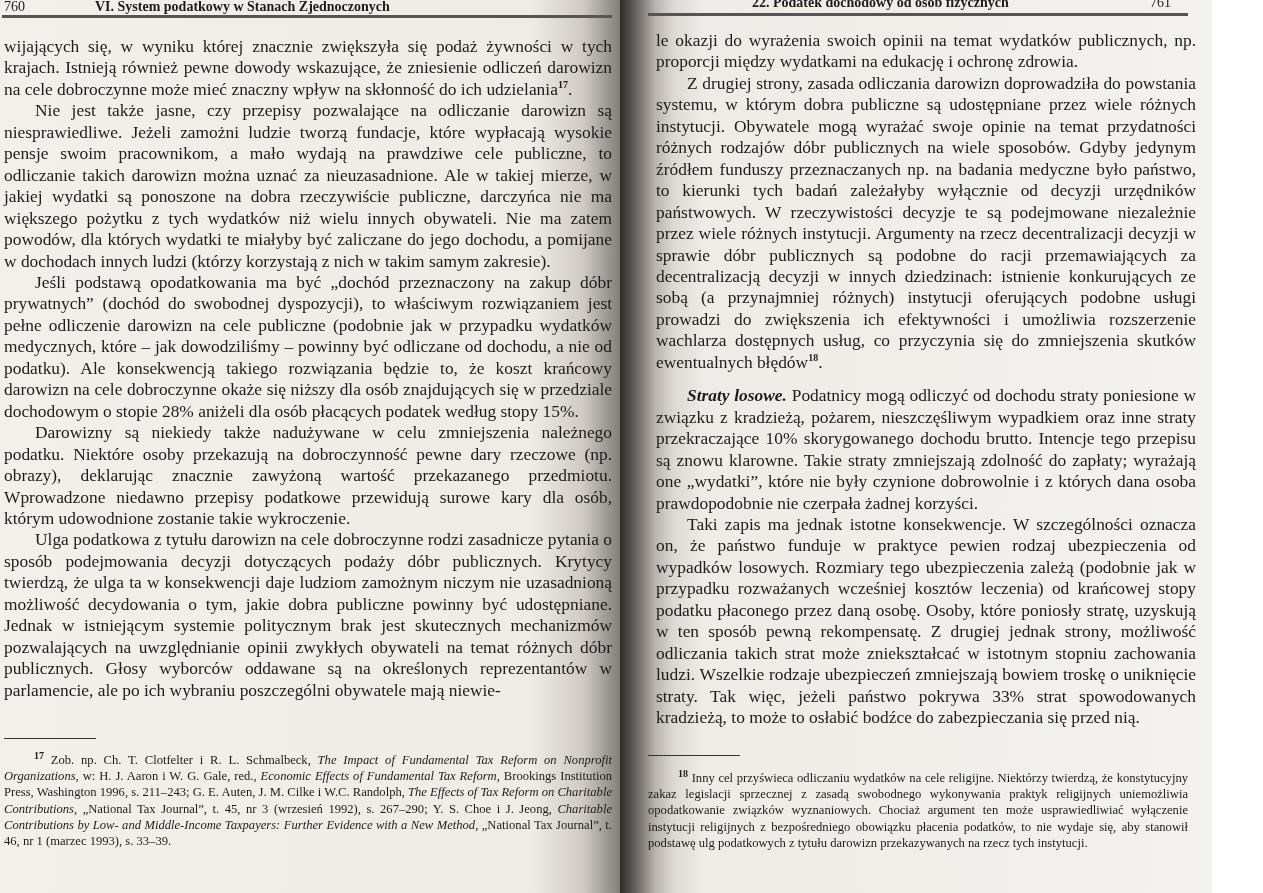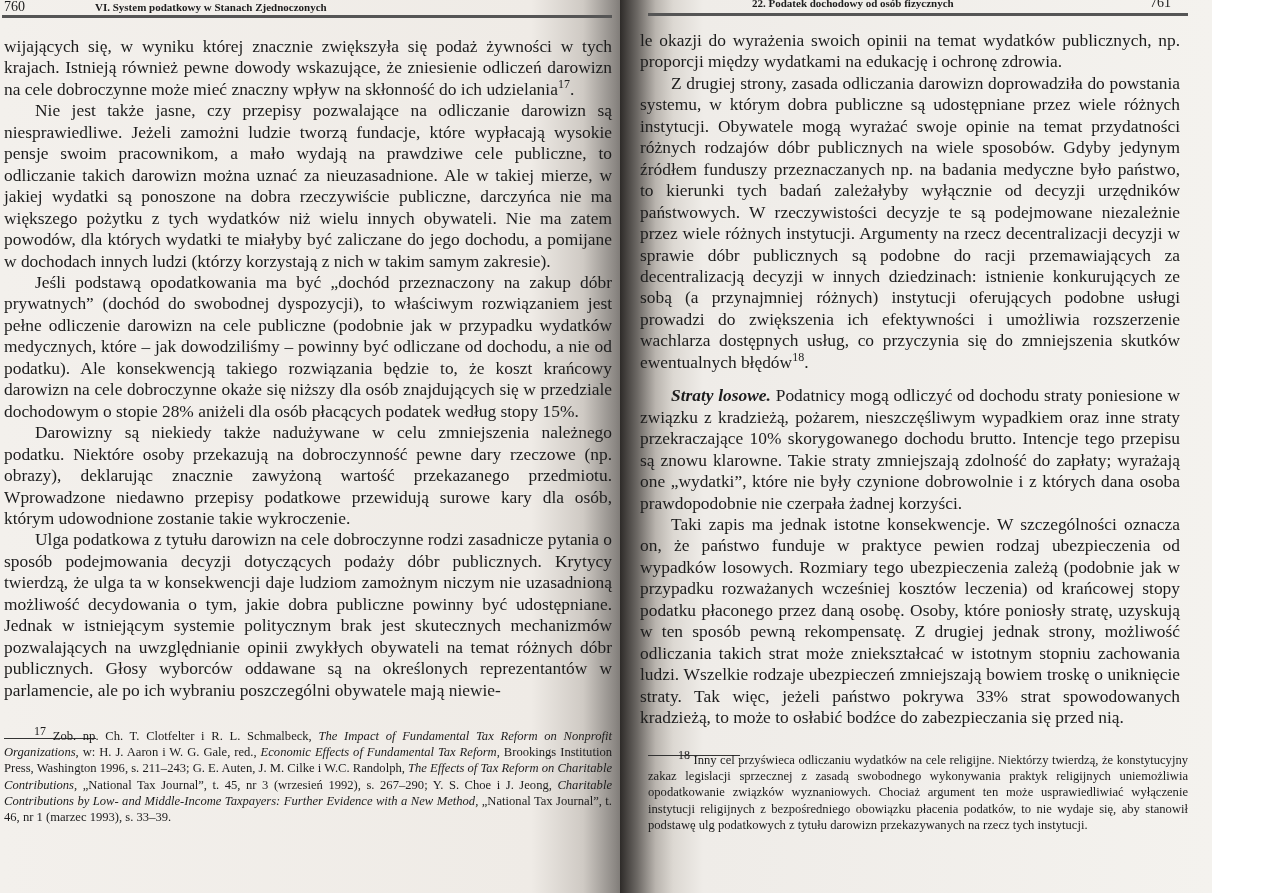--- a/index.html
+++ b/index.html
@@ -2,69 +2,69 @@
 <html><head>
 <meta charset="utf-8">
 <style>
   html,body{margin:0;padding:0;}
   body{width:1263px;height:893px;background:#ffffff;position:relative;overflow:hidden;
        font-family:"Liberation Serif","DejaVu Serif",serif;color:#1c1c1c;}
   .page{position:absolute;top:0;height:893px;box-sizing:border-box;}
   .left{left:0;width:648px;background:linear-gradient(to right,#f3f0ec 0%,#efebe6 82%,#cfcac4 90%,#8b8783 95%,#3d3a38 100%);}
   .right{left:620px;width:592px;background:linear-gradient(to right,#2e2b29 0%,#6e6a66 3%,#b9b4ae 6%,#dcd8d2 9%,#efece8 14%,#f4f2ee 100%);}
   .gap{position:absolute;left:1212px;top:0;width:51px;height:893px;background:#ffffff;}
-  .runhead{position:absolute;top:0;height:16px;font-size:11px;font-weight:bold;line-height:14px;}
+  .runhead{position:absolute;top:0;height:16px;font-size:14px;font-weight:bold;line-height:14px;}
   .rule{position:absolute;height:3px;background:#555;}
   .pnum{position:absolute;top:0;font-size:14px;line-height:14px;}
   .col{position:absolute;font-size:17.4px;line-height:21.45px;text-align:justify;}
   .col p{margin:0;}
   .ind{text-indent:31px;}
   .gapline{height:12px;}
   .fn{position:absolute;font-size:12.6px;line-height:16.2px;text-align:justify;}
   .fnrule{position:absolute;height:1px;background:#333;width:92px;}
-  sup{font-size:12px;line-height:0;}
+  sup{font-size:10px;line-height:0;font-weight:bold;}
   b{font-weight:bold;font-style:italic;}
 </style>
 </head>
 <body>
 
 <div class="page left">
   <div class="pnum" style="left:4px;">760</div>
   <div class="runhead" style="left:95px;">VI. System podatkowy w Stanach Zjednoczonych</div>
   <div class="rule" style="left:2px;top:15px;width:610px;"></div>
 
   <div class="col" style="left:4px;top:36px;width:608px;">
     <p><span>wijających się, w wyniku której znacznie zwiększyła się podaż żywności w tych krajach. Istnieją również pewne dowody wskazujące, że zniesienie odliczeń darowizn na cele dobroczynne może mieć znaczny wpływ na skłonność do ich udzielania</span><sup>17</sup><span>.</span></p>
     <p class="ind">Nie jest także jasne, czy przepisy pozwalające na odliczanie darowizn są niesprawiedliwe. Jeżeli zamożni ludzie tworzą fundacje, które wypłacają wysokie pensje swoim pracownikom, a mało wydają na prawdziwe cele publiczne, to odliczanie takich darowizn można uznać za nieuzasadnione. Ale w takiej mierze, w jakiej wydatki są ponoszone na dobra rzeczywiście publiczne, darczyńca nie ma większego pożytku z tych wydatków niż wielu innych obywateli. Nie ma zatem powodów, dla których wydatki te miałyby być zaliczane do jego dochodu, a pomijane w dochodach innych ludzi (którzy korzystają z nich w takim samym zakresie).</p>
     <p class="ind">Jeśli podstawą opodatkowania ma być „dochód przeznaczony na zakup dóbr prywatnych” (dochód do swobodnej dyspozycji), to właściwym rozwiązaniem jest pełne odliczenie darowizn na cele publiczne (podobnie jak w przypadku wydatków medycznych, które – jak dowodziliśmy – powinny być odliczane od dochodu, a nie od podatku). Ale konsekwencją takiego rozwiązania będzie to, że koszt krańcowy darowizn na cele dobroczynne okaże się niższy dla osób znajdujących się w przedziale dochodowym o stopie 28% aniżeli dla osób płacących podatek według stopy 15%.</p>
     <p class="ind">Darowizny są niekiedy także nadużywane w celu zmniejszenia należnego podatku. Niektóre osoby przekazują na dobroczynność pewne dary rzeczowe (np. obrazy), deklarując znacznie zawyżoną wartość przekazanego przedmiotu. Wprowadzone niedawno przepisy podatkowe przewidują surowe kary dla osób, którym udowodnione zostanie takie wykroczenie.</p>
     <p class="ind">Ulga podatkowa z tytułu darowizn na cele dobroczynne rodzi zasadnicze pytania o sposób podejmowania decyzji dotyczących podaży dóbr publicznych. Krytycy twierdzą, że ulga ta w konsekwencji daje ludziom zamożnym niczym nie uzasadnioną możliwość decydowania o tym, jakie dobra publiczne powinny być udostępniane. Jednak w istniejącym systemie politycznym brak jest skutecznych mechanizmów pozwalających na uwzględnianie opinii zwykłych obywateli na temat różnych dóbr publicznych. Głosy wyborców oddawane są na określonych reprezentantów w parlamencie, ale po ich wybraniu poszczególni obywatele mają niewie-</p>
   </div>
 
   <div class="fnrule" style="left:4px;top:738px;"></div>
-  <div class="fn" style="left:4px;top:728px;width:608px;text-indent:30px;">
+  <div class="fn" style="left:4px;top:752px;width:608px;text-indent:30px;">
     <sup>17</sup>
     <span>Zob. np. Ch. T. Clotfelter i R. L. Schmalbeck, </span><i>The Impact of Fundamental Tax Reform on Nonprofit Organizations</i><span>, w: H. J. Aaron i W. G. Gale, red., </span><i>Economic Effects of Fundamental Tax Reform</i><span>, Brookings Institution Press, Washington 1996, s. 211–243; G. E. Auten, J. M. Cilke i W.C. Randolph, </span><i>The Effects of Tax Reform on Charitable Contributions</i><span>, „National Tax Journal”, t. 45, nr 3 (wrzesień 1992), s. 267–290; Y. S. Choe i J. Jeong, </span><i>Charitable Contributions by Low- and Middle-Income Taxpayers: Further Evidence with a New Method</i><span>, „National Tax Journal”, t. 46, nr 1 (marzec 1993), s. 33–39.</span>
   </div>
 </div>
 
 <div class="page right">
   <div class="runhead" style="left:132px;top:-4px;">22. Podatek dochodowy od osób fizycznych</div>
   <div class="pnum" style="left:530px;top:-4px;">761</div>
   <div class="rule" style="left:28px;top:13px;width:540px;"></div>
 
-  <div class="col" style="left:20px;top:30px;width:540px;">
+  <div class="col" style="left:36px;top:30px;width:540px;">
     <p>le okazji do wyrażenia swoich opinii na temat wydatków publicznych, np. proporcji między wydatkami na edukację i ochronę zdrowia.</p>
     <p class="ind"><span>Z drugiej strony, zasada odliczania darowizn doprowadziła do powstania systemu, w którym dobra publiczne są udostępniane przez wiele różnych instytucji. Obywatele mogą wyrażać swoje opinie na temat przydatności różnych rodzajów dóbr publicznych na wiele sposobów. Gdyby jedynym źródłem funduszy przeznaczanych np. na badania medyczne było państwo, to kierunki tych badań zależałyby wyłącznie od decyzji urzędników państwowych. W rzeczywistości decyzje te są podejmowane niezależnie przez wiele różnych instytucji. Argumenty na rzecz decentralizacji decyzji w sprawie dóbr publicznych są podobne do racji przemawiających za decentralizacją decyzji w innych dziedzinach: istnienie konkurujących ze sobą (a przynajmniej różnych) instytucji oferujących podobne usługi prowadzi do zwiększenia ich efektywności i umożliwia rozszerzenie wachlarza dostępnych usług, co przyczynia się do zmniejszenia skutków ewentualnych błędów</span><sup>18</sup><span>.</span></p>
     <div class="gapline"></div>
     <p class="ind"><b>Straty losowe.</b><span> Podatnicy mogą odliczyć od dochodu straty poniesione w związku z kradzieżą, pożarem, nieszczęśliwym wypadkiem oraz inne straty przekraczające 10% skorygowanego dochodu brutto. Intencje tego przepisu są znowu klarowne. Takie straty zmniejszają zdolność do zapłaty; wyrażają one „wydatki”, które nie były czynione dobrowolnie i z których dana osoba prawdopodobnie nie czerpała żadnej korzyści.</span></p>
     <p class="ind">Taki zapis ma jednak istotne konsekwencje. W szczególności oznacza on, że państwo funduje w praktyce pewien rodzaj ubezpieczenia od wypadków losowych. Rozmiary tego ubezpieczenia zależą (podobnie jak w przypadku rozważanych wcześniej kosztów leczenia) od krańcowej stopy podatku płaconego przez daną osobę. Osoby, które poniosły stratę, uzyskują w ten sposób pewną rekompensatę. Z drugiej jednak strony, możliwość odliczania takich strat może zniekształcać w istotnym stopniu zachowania ludzi. Wszelkie rodzaje ubezpieczeń zmniejszają bowiem troskę o uniknięcie straty. Tak więc, jeżeli państwo pokrywa 33% strat spowodowanych kradzieżą, to może to osłabić bodźce do zabezpieczania się przed nią.</p>
     <div class="gapline"></div>
   </div>
 
   <div class="fnrule" style="left:28px;top:755px;"></div>
-  <div class="fn" style="left:28px;top:752px;width:540px;text-indent:30px;">
+  <div class="fn" style="left:28px;top:770px;width:540px;text-indent:30px;">
     <sup>18</sup>
     <span>Inny cel przyświeca odliczaniu wydatków na cele religijne. Niektórzy twierdzą, że konstytucyjny zakaz legislacji sprzecznej z zasadą swobodnego wykonywania praktyk religijnych uniemożliwia opodatkowanie związków wyznaniowych. Chociaż argument ten może usprawiedliwiać wyłączenie instytucji religijnych z bezpośredniego obowiązku płacenia podatków, to nie wydaje się, aby stanowił podstawę ulg podatkowych z tytułu darowizn przekazywanych na rzecz tych instytucji.</span>
   </div>
 </div>
 
 <div class="gap"></div>
 
 </body></html>

